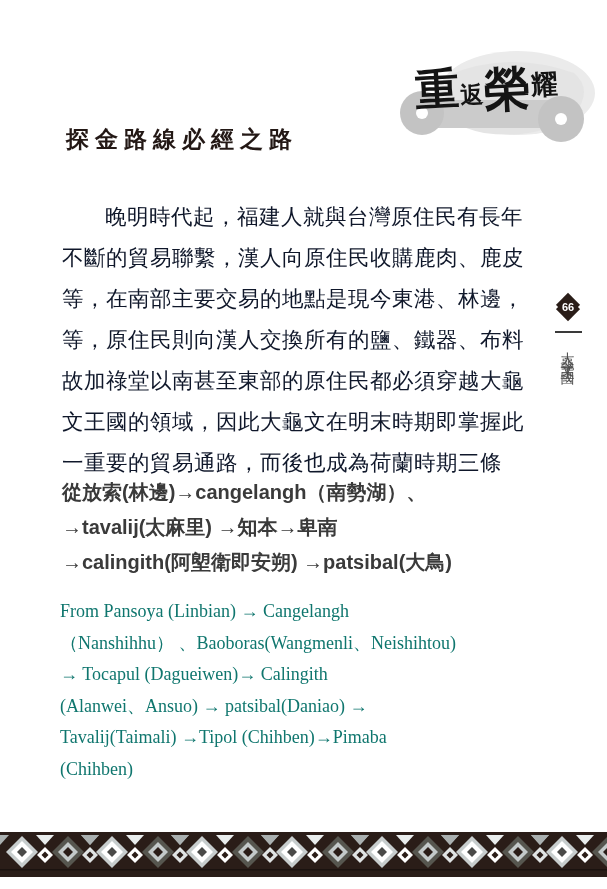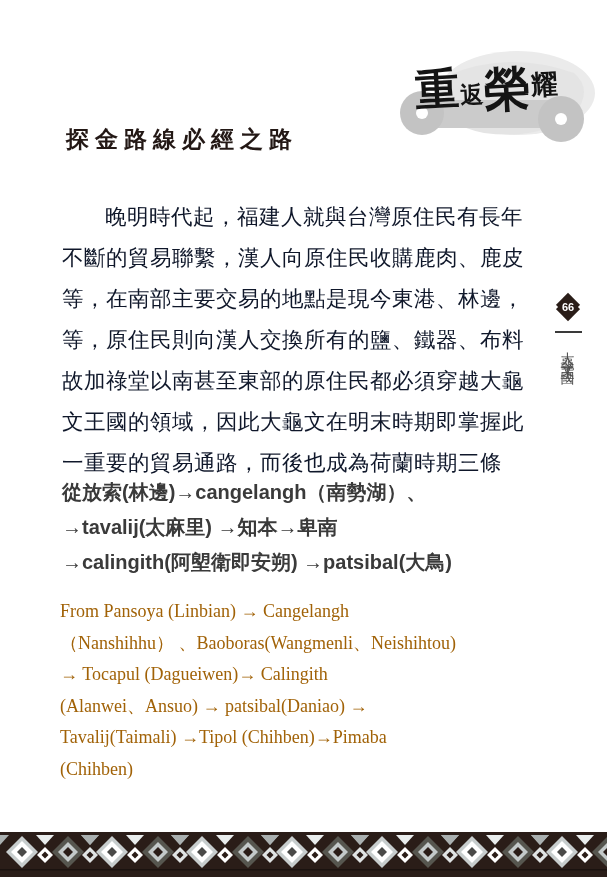--- a/index.html
+++ b/index.html
@@ -83,21 +83,21 @@
 
   
   .route-en {
     position: absolute;
     top: 596px;
     left: 60px;
     width: 486px;
     font-family: "Liberation Serif", serif;
     font-size: 18px;
     line-height: 31.5px;
-    color: #a16207;
+    color: #0f766e;
   }
   .route-en .line { white-space: nowrap; }
 
   
   .side-tab {
     position: absolute;
     top: 294px;
     left: 552px;
     width: 32px;
     display: flex;

